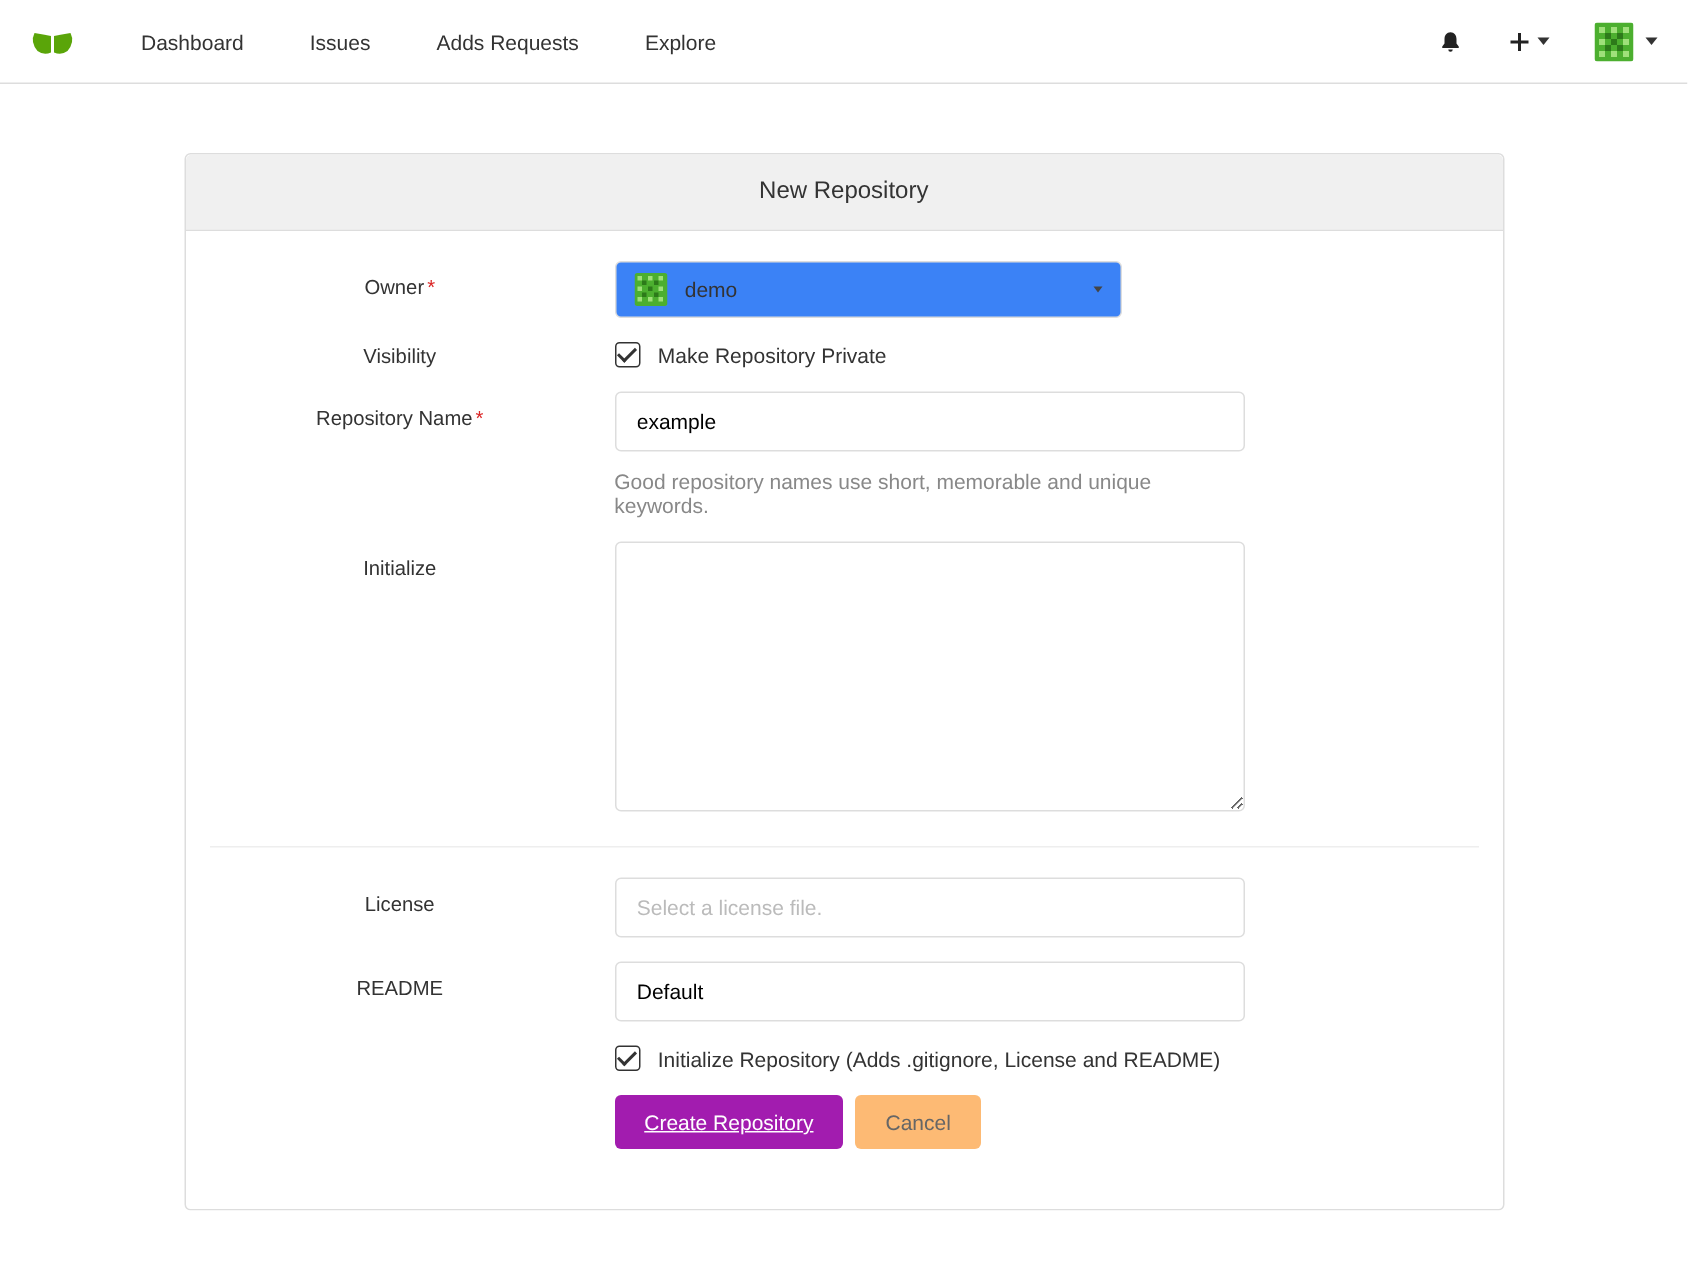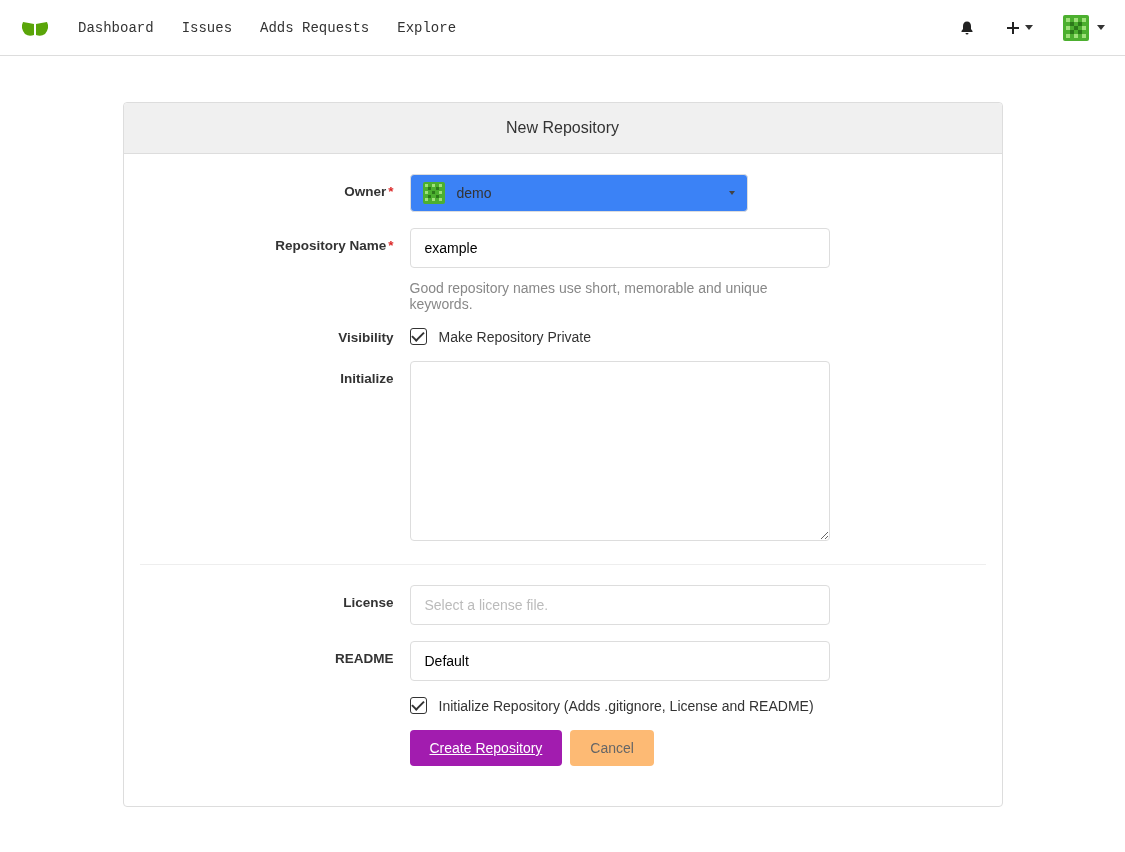--- a/index.html
+++ b/index.html
@@ -17,22 +17,21 @@
       display: flex;
       align-items: center;
       justify-content: space-between;
       padding: 0 20px;
       height: 56px;
       border-bottom: 1px solid #ddd;
     }
     .navbar-left {
       display: flex;
       align-items: center;
-      gap: 28px;
-      font-family: Liberation Mono, monospace;
+      gap: 44px;
     }
     .navbar-right {
       display: flex;
       align-items: center;
       gap: 30px;
     }
     .logo {
       display: flex;
       align-items: center;
     }
@@ -91,24 +90,24 @@
     .panel-body {
       padding: 20px 16px 24px;
     }
     .form-row {
       display: flex;
       align-items: flex-start;
       margin-bottom: 16px;
     }
     .form-label {
       width: 270px;
-      text-align: right;
+      text-align: center;
       padding-right: 16px;
       padding-top: 10px;
-      font-weight: 700;
+      font-weight: 400;
       font-size: 13.5px;
     }
     .required {
       color: #db2828;
       margin-left: 2px;
     }
     .form-control-wrap {
       flex: 0 0 auto;
       width: 420px;
     }
@@ -309,36 +308,36 @@
                 <rect x="16" y="16" width="3" height="3" fill="#9fe07a"></rect>
               </svg>
               <span>demo</span>
             </div>
             <span class="caret-down-small"></span>
           </div>
         </div>
       </div>
 
       <div class="form-row">
-        <div class="form-label">
-          <span>Repository Name</span><span class="required">*</span>
-        </div>
-        <div class="form-control-wrap">
-          <input class="input" type="text" value="example" style="">
-          <div class="hint">Good repository names use short, memorable and unique keywords.</div>
-        </div>
-      </div>
-
-      <div class="form-row">
         <div class="form-label form-label-checkbox">Visibility</div>
         <div class="form-control-wrap">
           <div class="checkbox-row">
             <div class="checkbox checked"></div>
             <span>Make Repository Private</span>
           </div>
+        </div>
+      </div>
+
+      <div class="form-row">
+        <div class="form-label">
+          <span>Repository Name</span><span class="required">*</span>
+        </div>
+        <div class="form-control-wrap">
+          <input class="input" type="text" value="example" style="">
+          <div class="hint">Good repository names use short, memorable and unique keywords.</div>
         </div>
       </div>
 
       <div class="form-row">
         <div class="form-label">Initialize</div>
         <div class="form-control-wrap">
           <textarea class="textarea" style=""></textarea>
         </div>
       </div>
 

